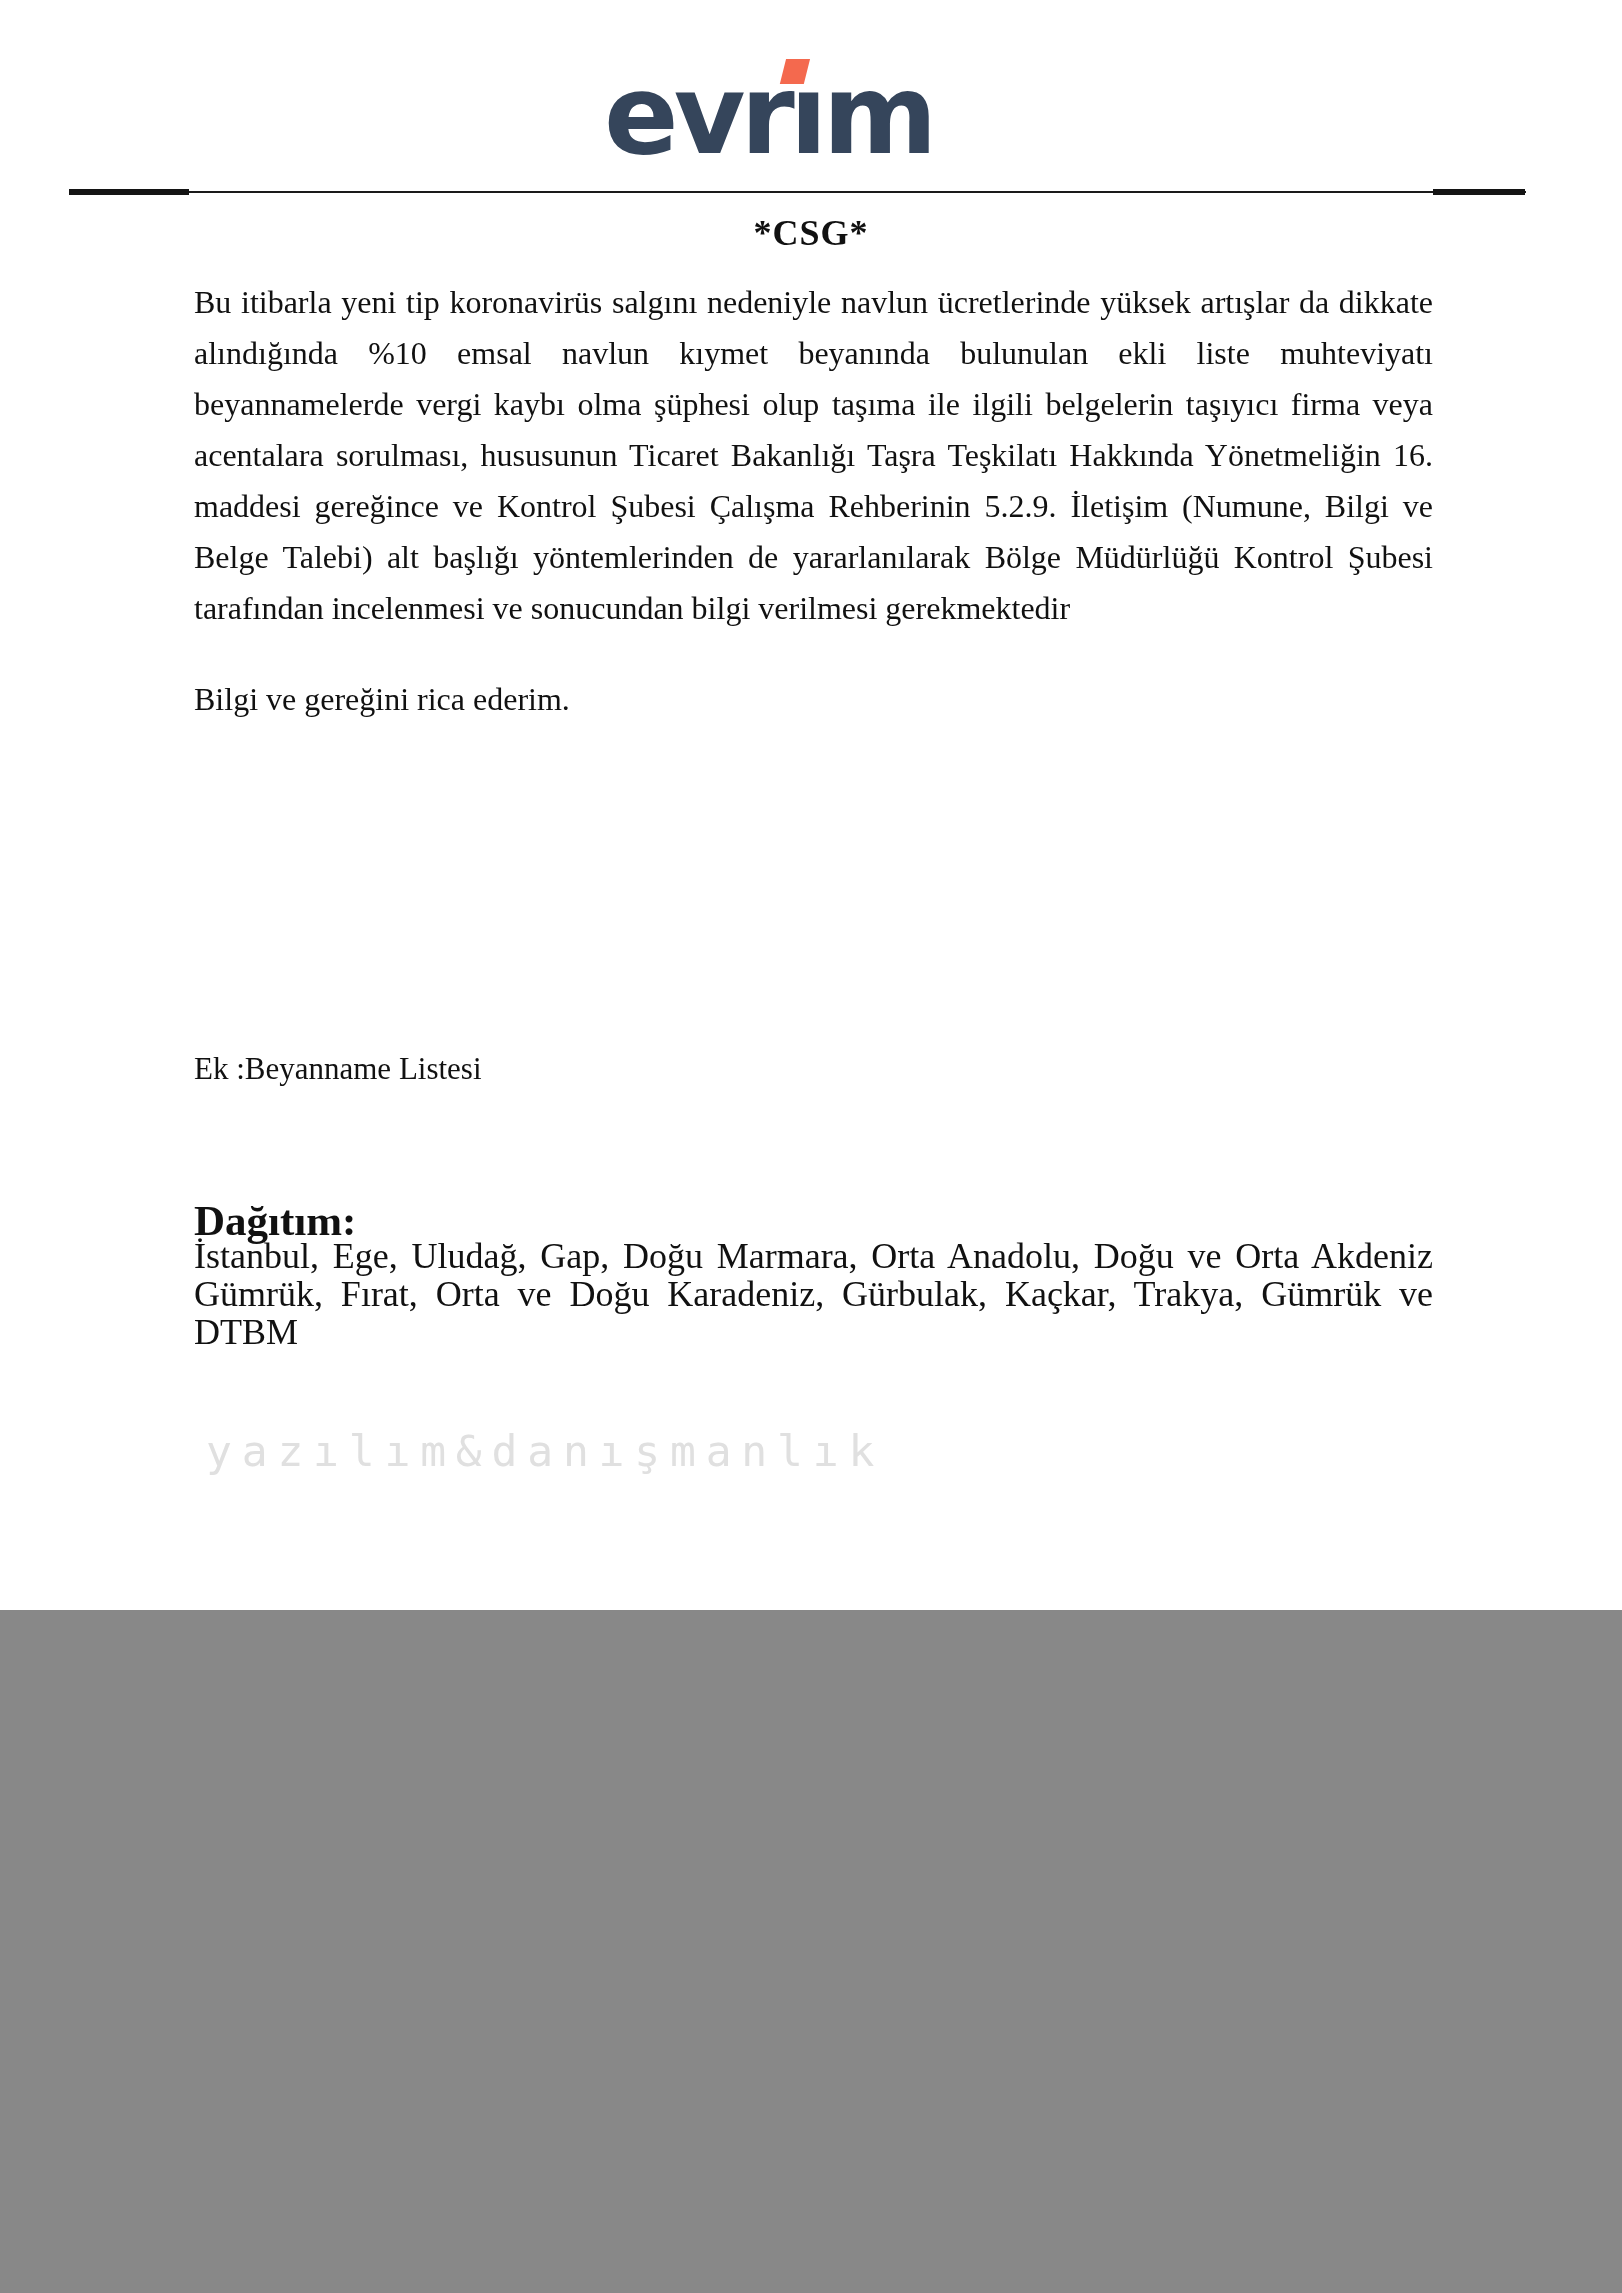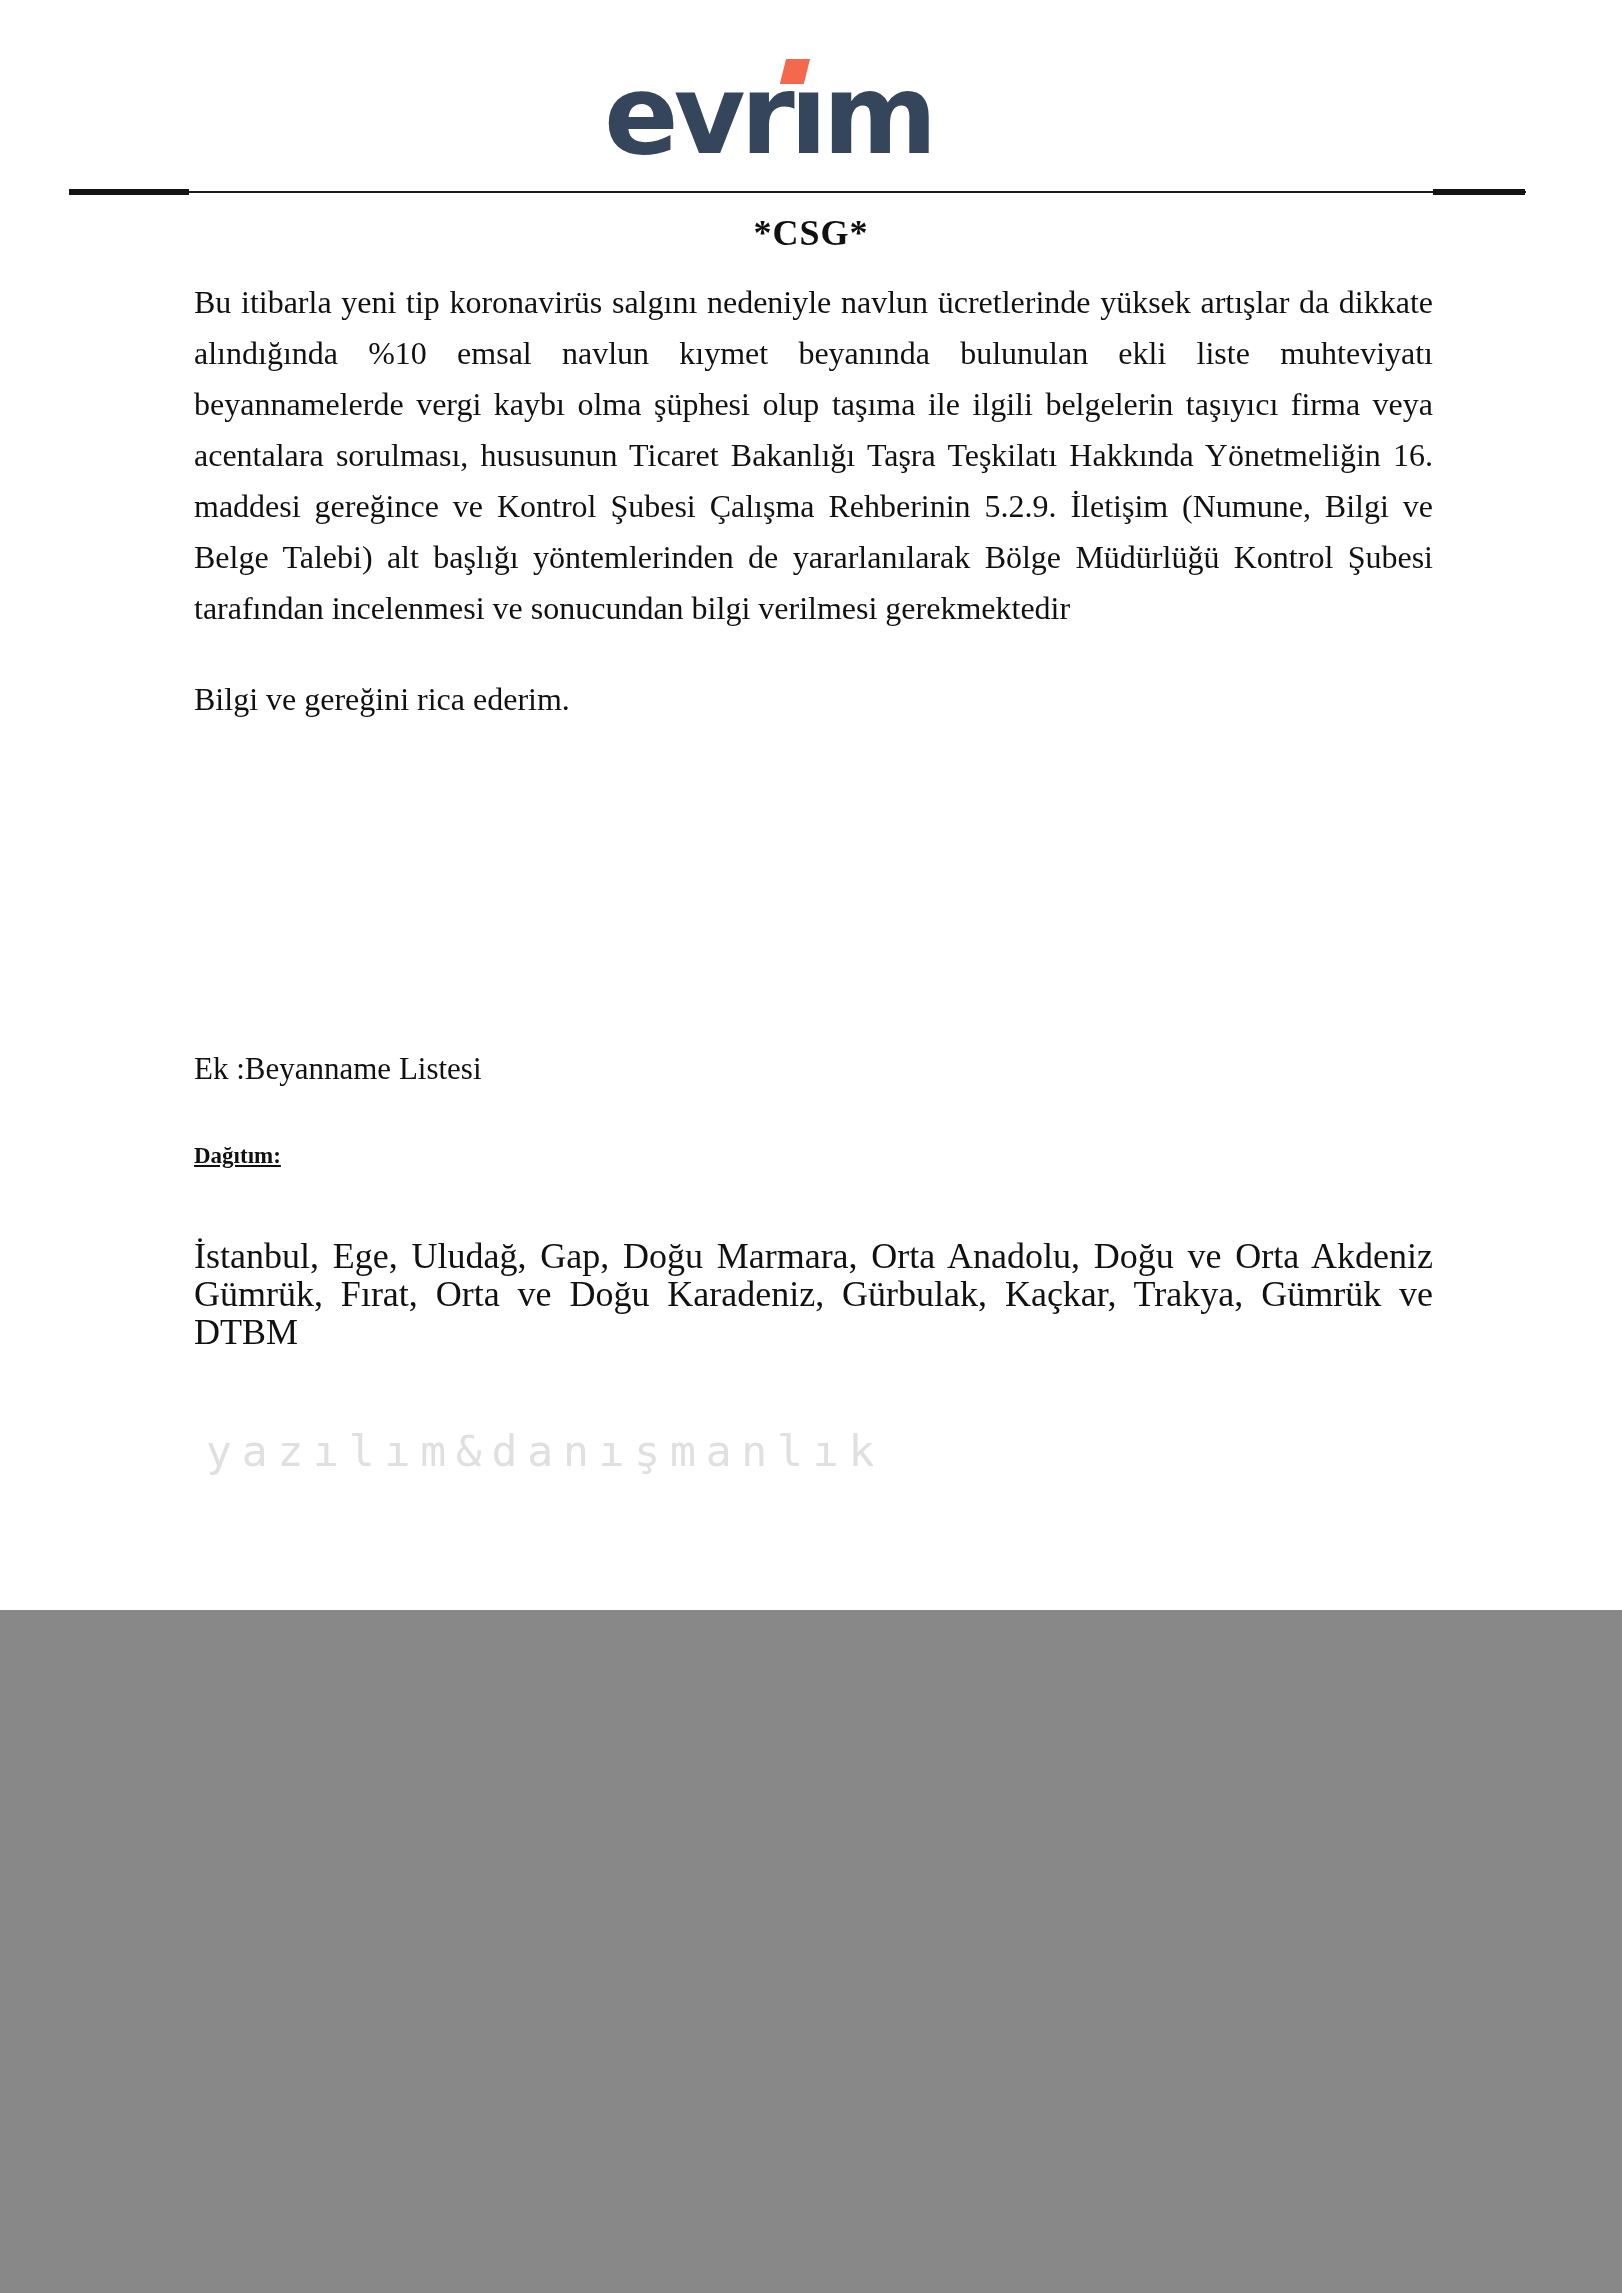--- a/index.html
+++ b/index.html
@@ -67,21 +67,21 @@
     position: absolute;
     top: 769px;
     right: 192px;
     text-align: right;
     font-size: 32px;
     line-height: 51px;
   }
   .signature div { margin-bottom: 35px; }
 
   .attachment { position: absolute; top: 1051px; left: 194px; font-size: 31px; }
-  .dist-heading { position: absolute; top: 1143px; left: 194px; font-size: 23px; font-weight: bold; text-decoration: underline; }
+  .dist-heading { position: absolute; top: 1196px; left: 194px; font-size: 43px; font-weight: bold; }
   .dist-list {
     position: absolute; top: 1237px; left: 194px; width: 1239px;
     font-size: 36px; line-height: 38px; text-align: justify;
   }
 
   
   .watermark {
     position: absolute;
     top: 1426px;
     left: 206px;

